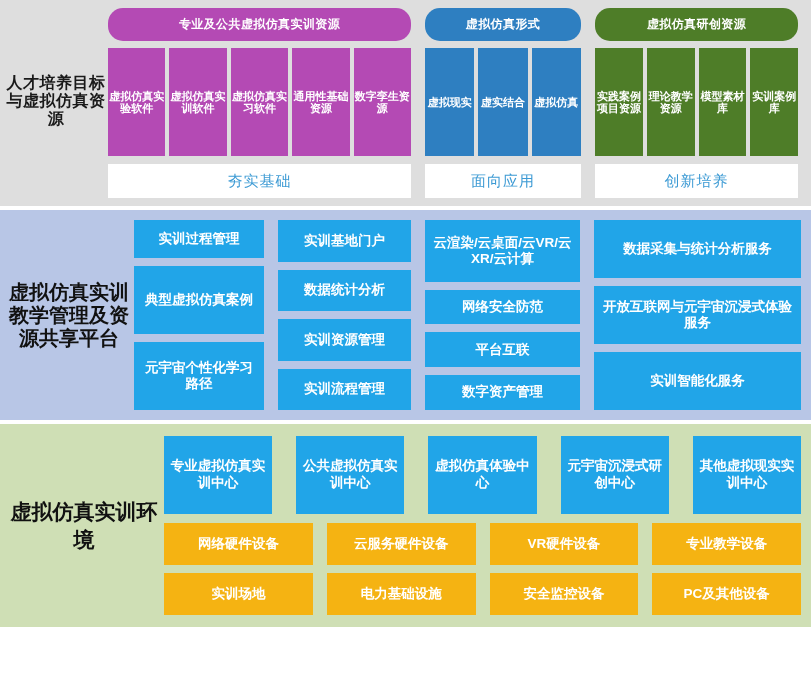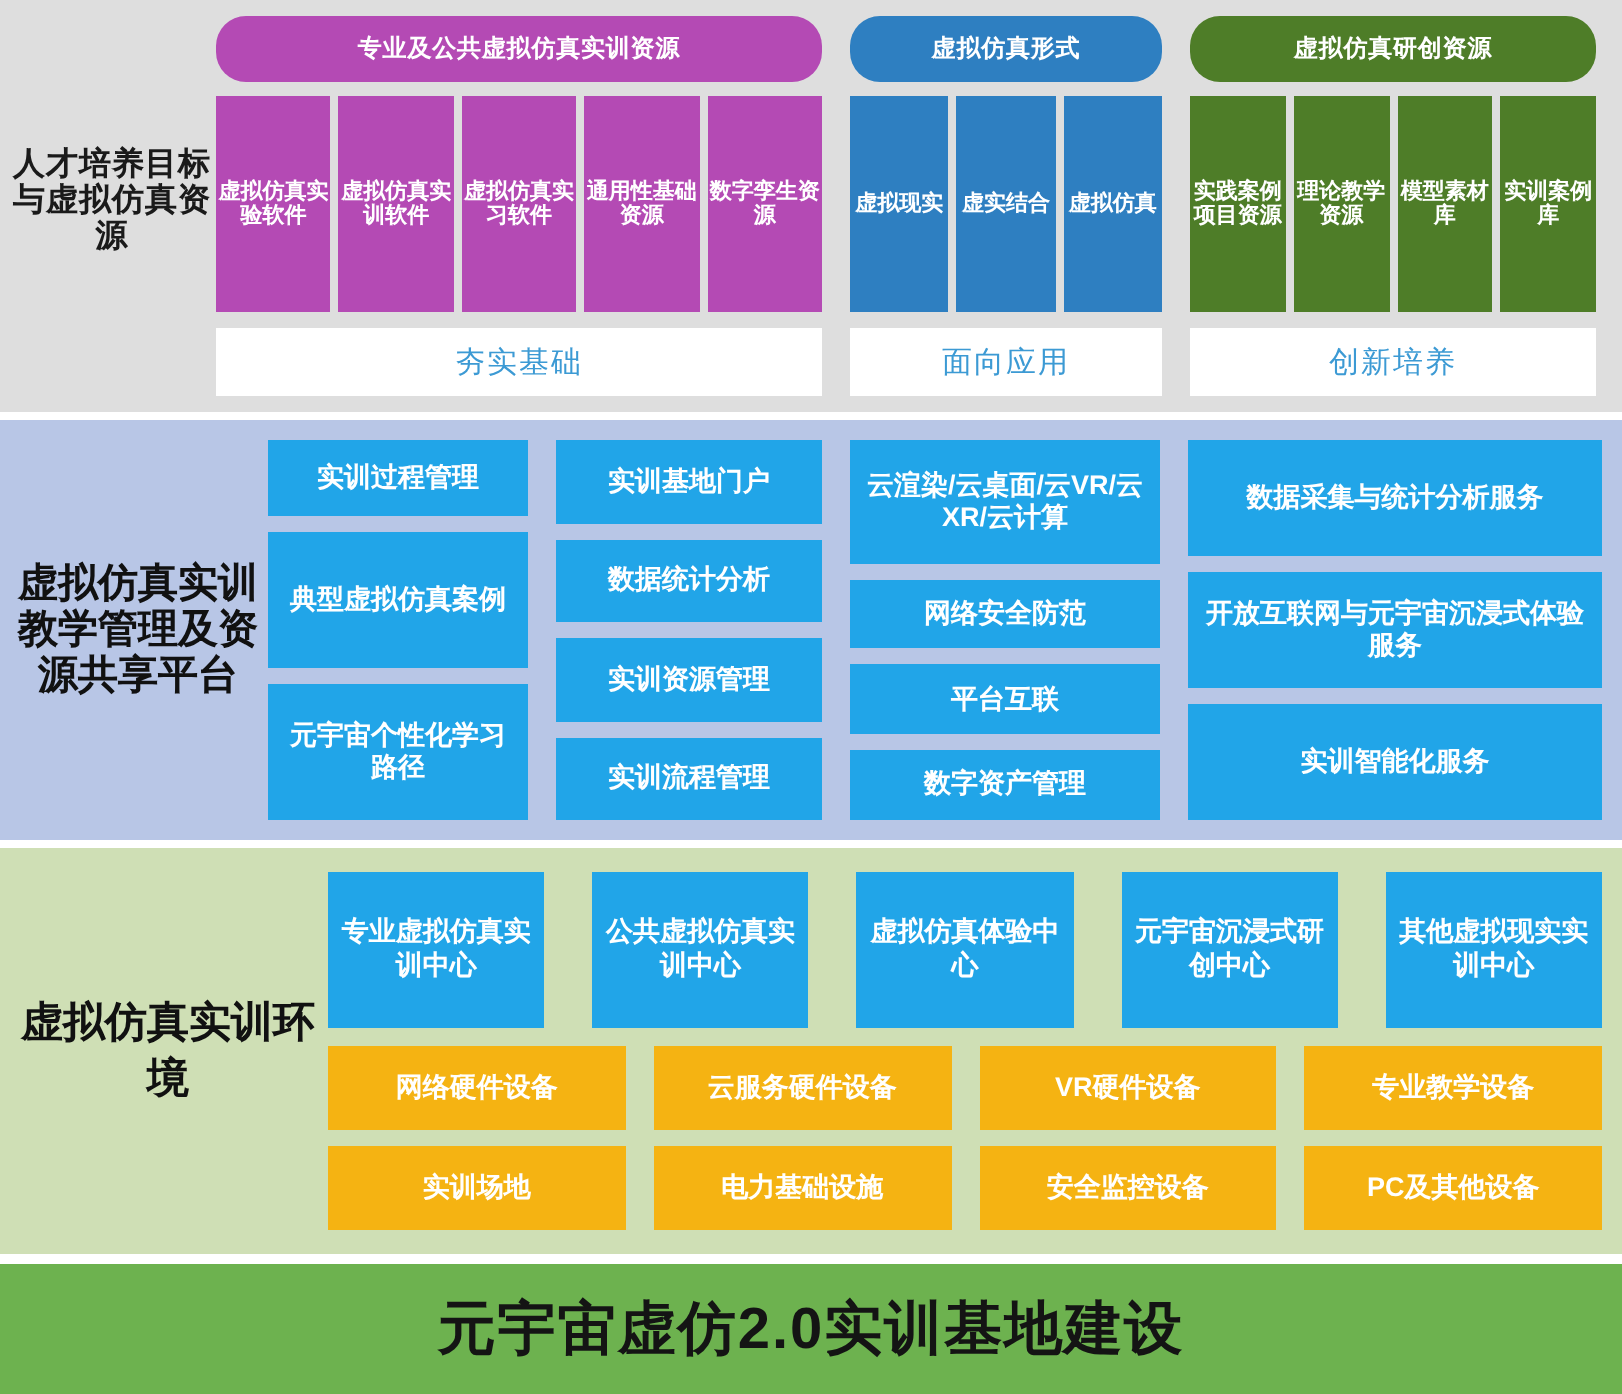--- a/index.html
+++ b/index.html
@@ -327,17 +327,14 @@
           <div class="hwbox">实训场地</div>
           <div class="hwbox">电力基础设施</div>
           <div class="hwbox">安全监控设备</div>
           <div class="hwbox">PC及其他设备</div>
         </div>
       </div>
 
     </div>
   </div>
 
-  <div class="footer">
-    <div class="footer-title">元宇宙虚仿2.0实训基地建设</div>
-  </div>
 
 </div>
 
 </body></html>

